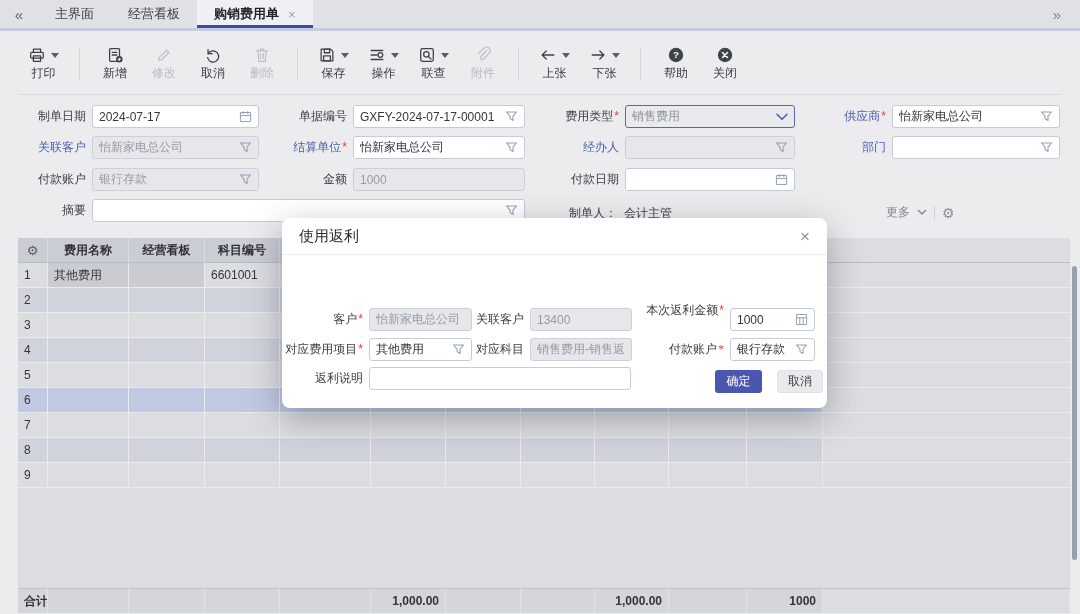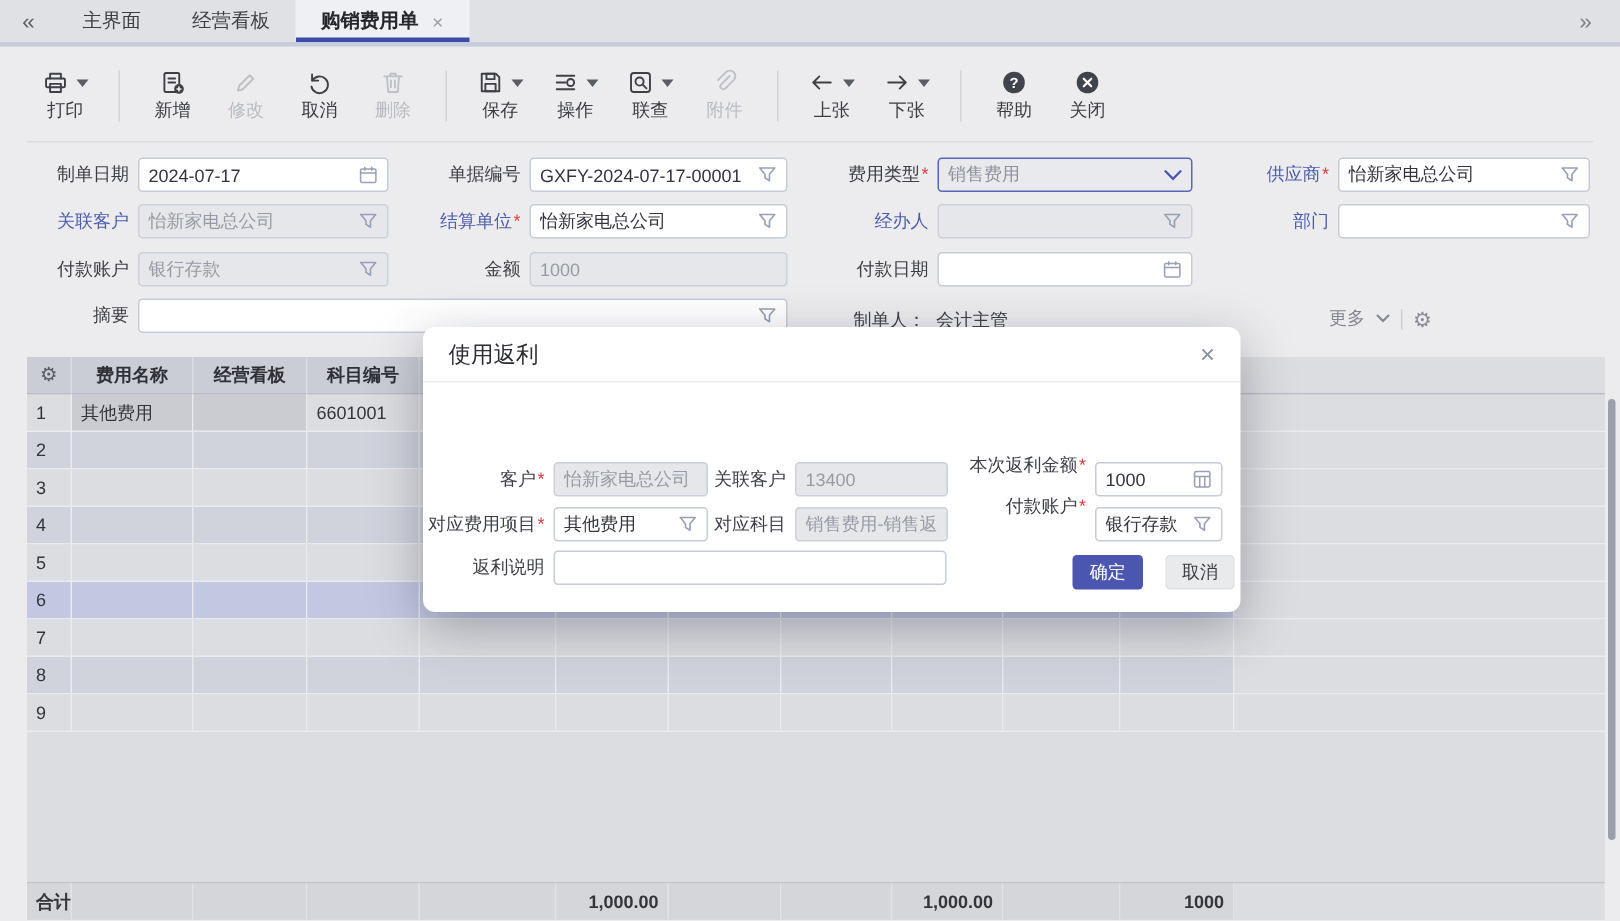--- a/index.html
+++ b/index.html
@@ -563,21 +563,21 @@
           <span class="in-icon">
             <svg width="13" height="13" viewBox="0 0 13 13">
               <path d="M1.5 2h10L8 6.2v4.3L5 8.6V6.2L1.5 2z" fill="none" stroke="#98a0b6" stroke-width="1.1" stroke-linejoin="round"></path>
             </svg>
           </span>
         </div>
         <div class="field-label" style="left: 112px; top: 87px;"><span class="lbl-text">对应科目</span></div>
         <div class="field-input disabled" style="left: 248px; top: 83px; width: 102px;">
           <span class="val">销售费用-销售返利</span>
         </div>
-        <div class="field-label" style="left: 312px; top: 75px;"><span class="lbl-text">付款账户</span><span class="req">*</span></div>
+        <div class="field-label" style="left: 312px; top: 87px; font-family: Liberation Serif, serif;"><span class="lbl-text">付款账户</span><span class="req">*</span></div>
         <div class="field-input" style="left: 448px; top: 83px; width: 85px;">
           <span class="val">银行存款</span>
           <span class="in-icon">
             <svg width="13" height="13" viewBox="0 0 13 13">
               <path d="M1.5 2h10L8 6.2v4.3L5 8.6V6.2L1.5 2z" fill="none" stroke="#98a0b6" stroke-width="1.1" stroke-linejoin="round"></path>
             </svg>
           </span>
         </div>
         <div class="field-label" style="left: -49px; top: 116px;"><span class="lbl-text">返利说明</span></div>
         <div class="field-input" style="left: 87px; top: 112px; width: 262px;">

